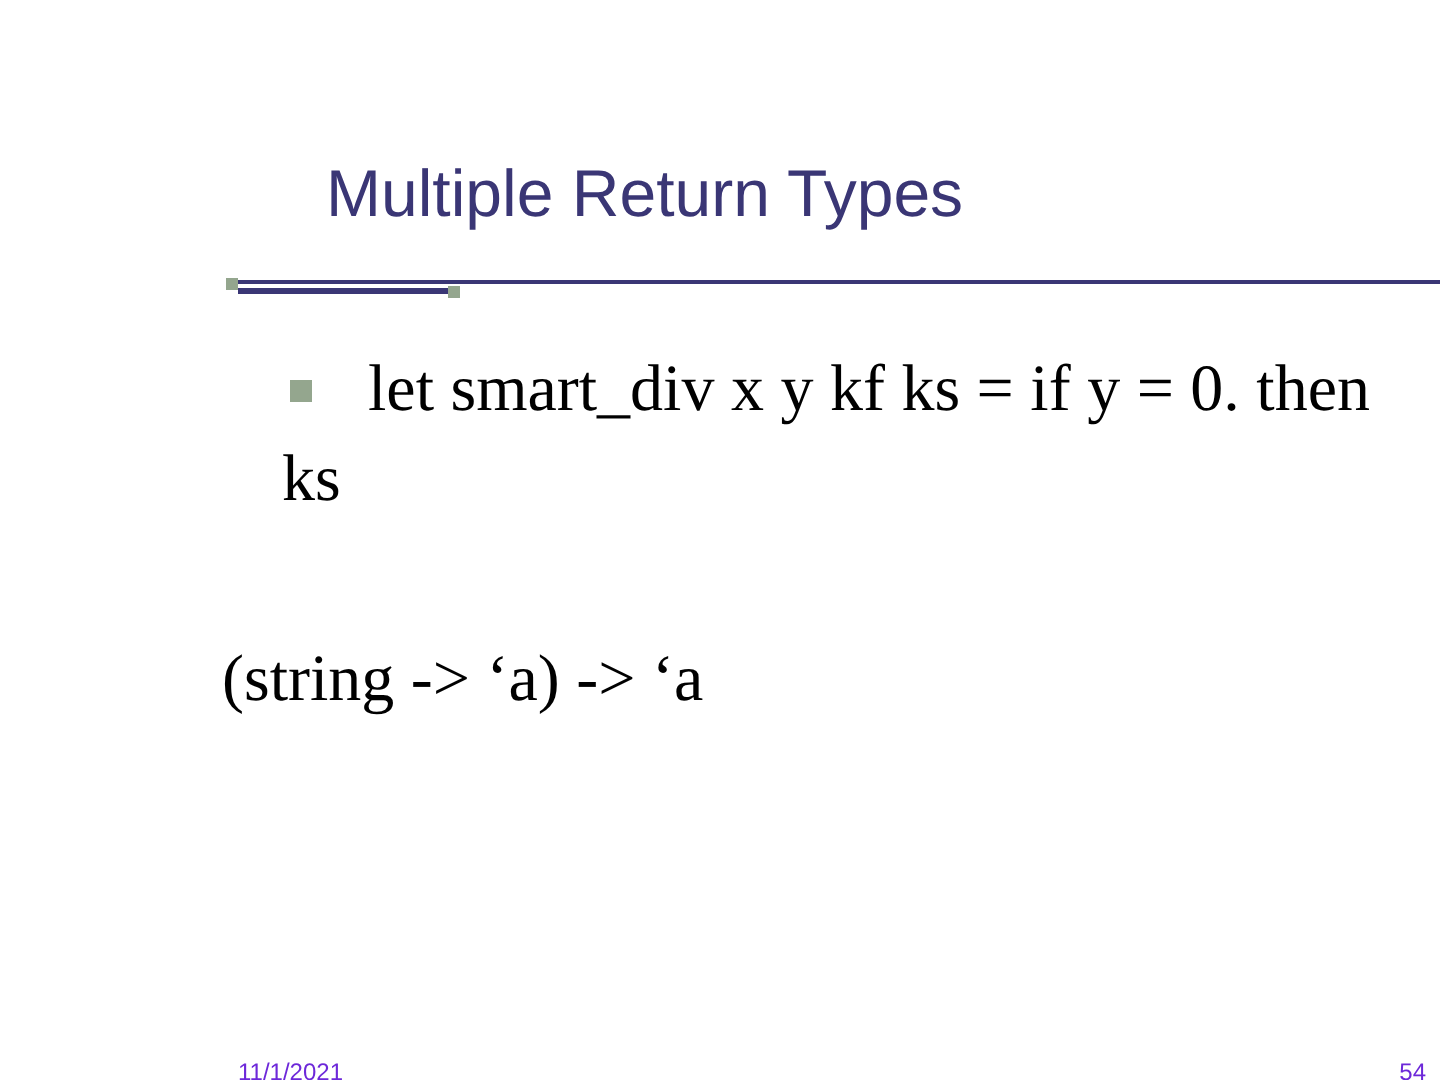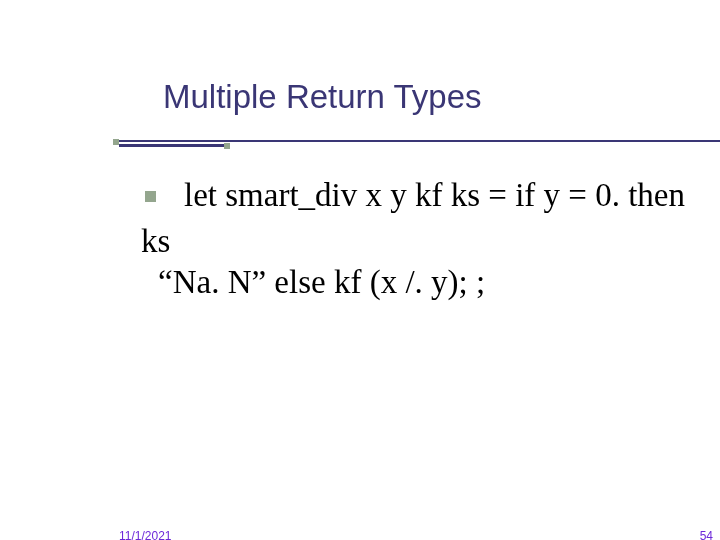--- a/index.html
+++ b/index.html
@@ -107,23 +107,23 @@
   <div class="underline-group">
     <div class="line-long"></div>
     <div class="line-short"></div>
     <div class="sq sq1"></div>
     <div class="sq sq2"></div>
   </div>
 
   <div class="content">
     <span class="indented">
       <span class="bullet-sq"></span><span>let smart_div x y kf ks = if y = 0. then ks</span><br>
-      <span>“Na. N” else kf (x /. y); ;</span>
     </span>
     <br>
+    <span>(string -&gt; ‘a) -&gt; ‘a</span>
   </div>
 
   <div class="footer">
     <span>11/1/2021</span>
     <span>54</span>
   </div>
 
 </div>
 
 </body></html>

